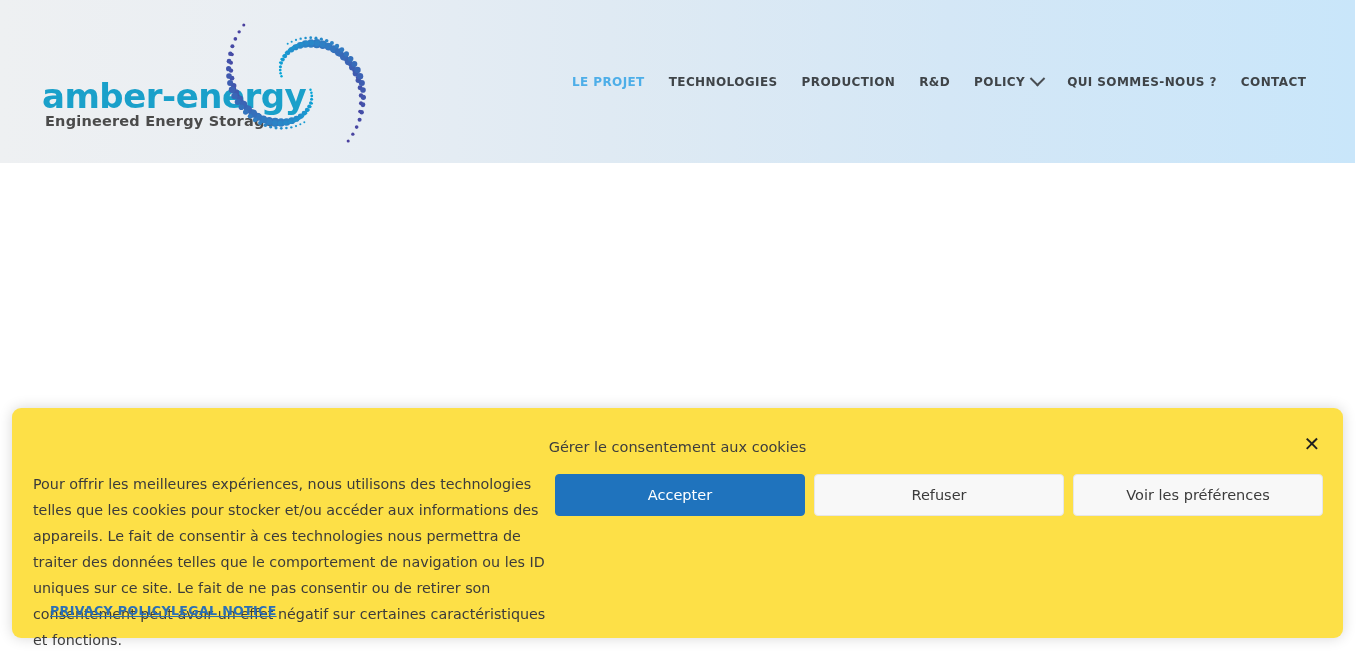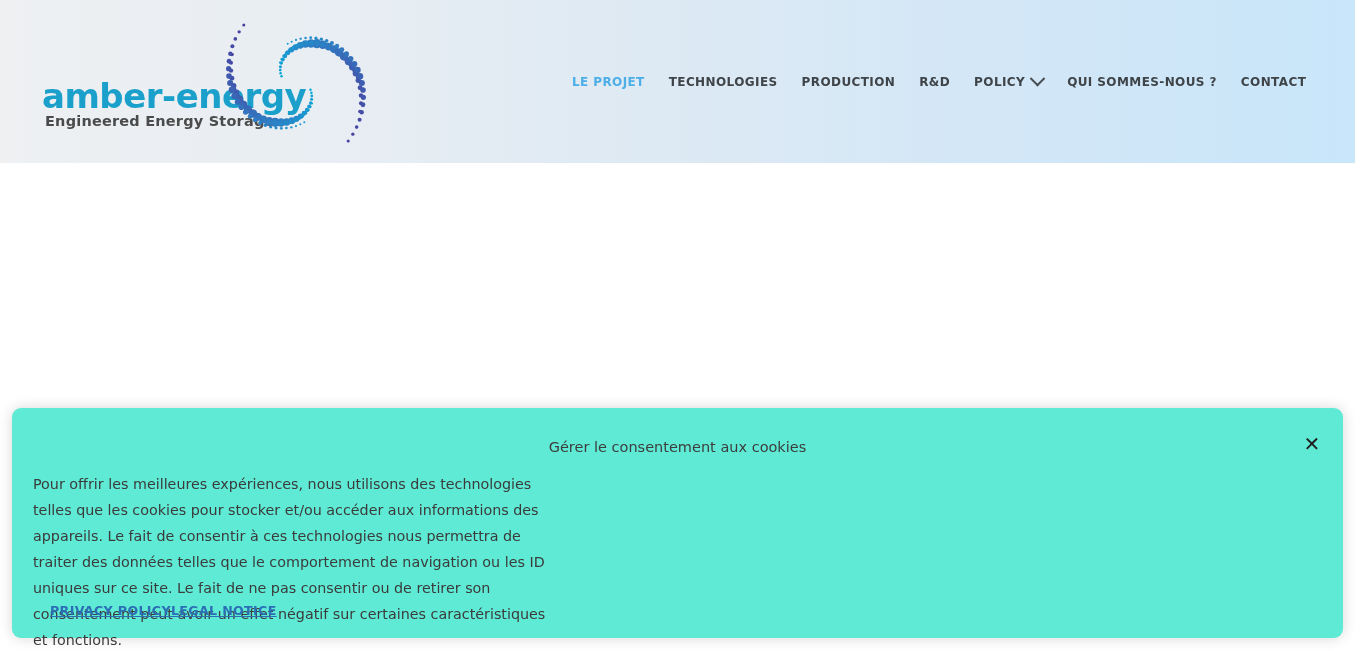--- a/index.html
+++ b/index.html
@@ -99,21 +99,21 @@
     transform: rotate(45deg) translate(-2px, -2px);
   }
 
   
   #cookie-banner {
     position: absolute;
     left: 12px;
     top: 408px;
     width: 1331px;
     height: 230px;
-    background: #5eead4;
+    background: #fde047;
     border-radius: 9px;
     box-shadow: 0 0 14px rgba(0,0,0,0.16);
     box-sizing: border-box;
   }
   #banner-title {
     position: absolute;
     left: 0;
     right: 0;
     top: 31px;
     text-align: center;
@@ -381,19 +381,24 @@
 </div>
 
 <div id="cookie-banner">
 
   <div id="banner-title">Gérer le consentement aux cookies</div>
 
   <div id="banner-close">✕</div>
 
   <div id="banner-description">Pour offrir les meilleures expériences, nous utilisons des technologies telles que les cookies pour stocker et/ou accéder aux informations des appareils. Le fait de consentir à ces technologies nous permettra de traiter des données telles que le comportement de navigation ou les ID uniques sur ce site. Le fait de ne pas consentir ou de retirer son consentement peut avoir un effet négatif sur certaines caractéristiques et fonctions.</div>
 
+  <div id="banner-actions">
+    <div class="banner-btn primary">Accepter</div>
+    <div class="banner-btn secondary">Refuser</div>
+    <div class="banner-btn secondary">Voir les préférences</div>
+  </div>
 
   <div id="banner-links">
     <span class="banner-link">PRIVACY POLICY</span>
     <span class="banner-link">LEGAL NOTICE</span>
   </div>
 
 </div>
 
 </body></html>

